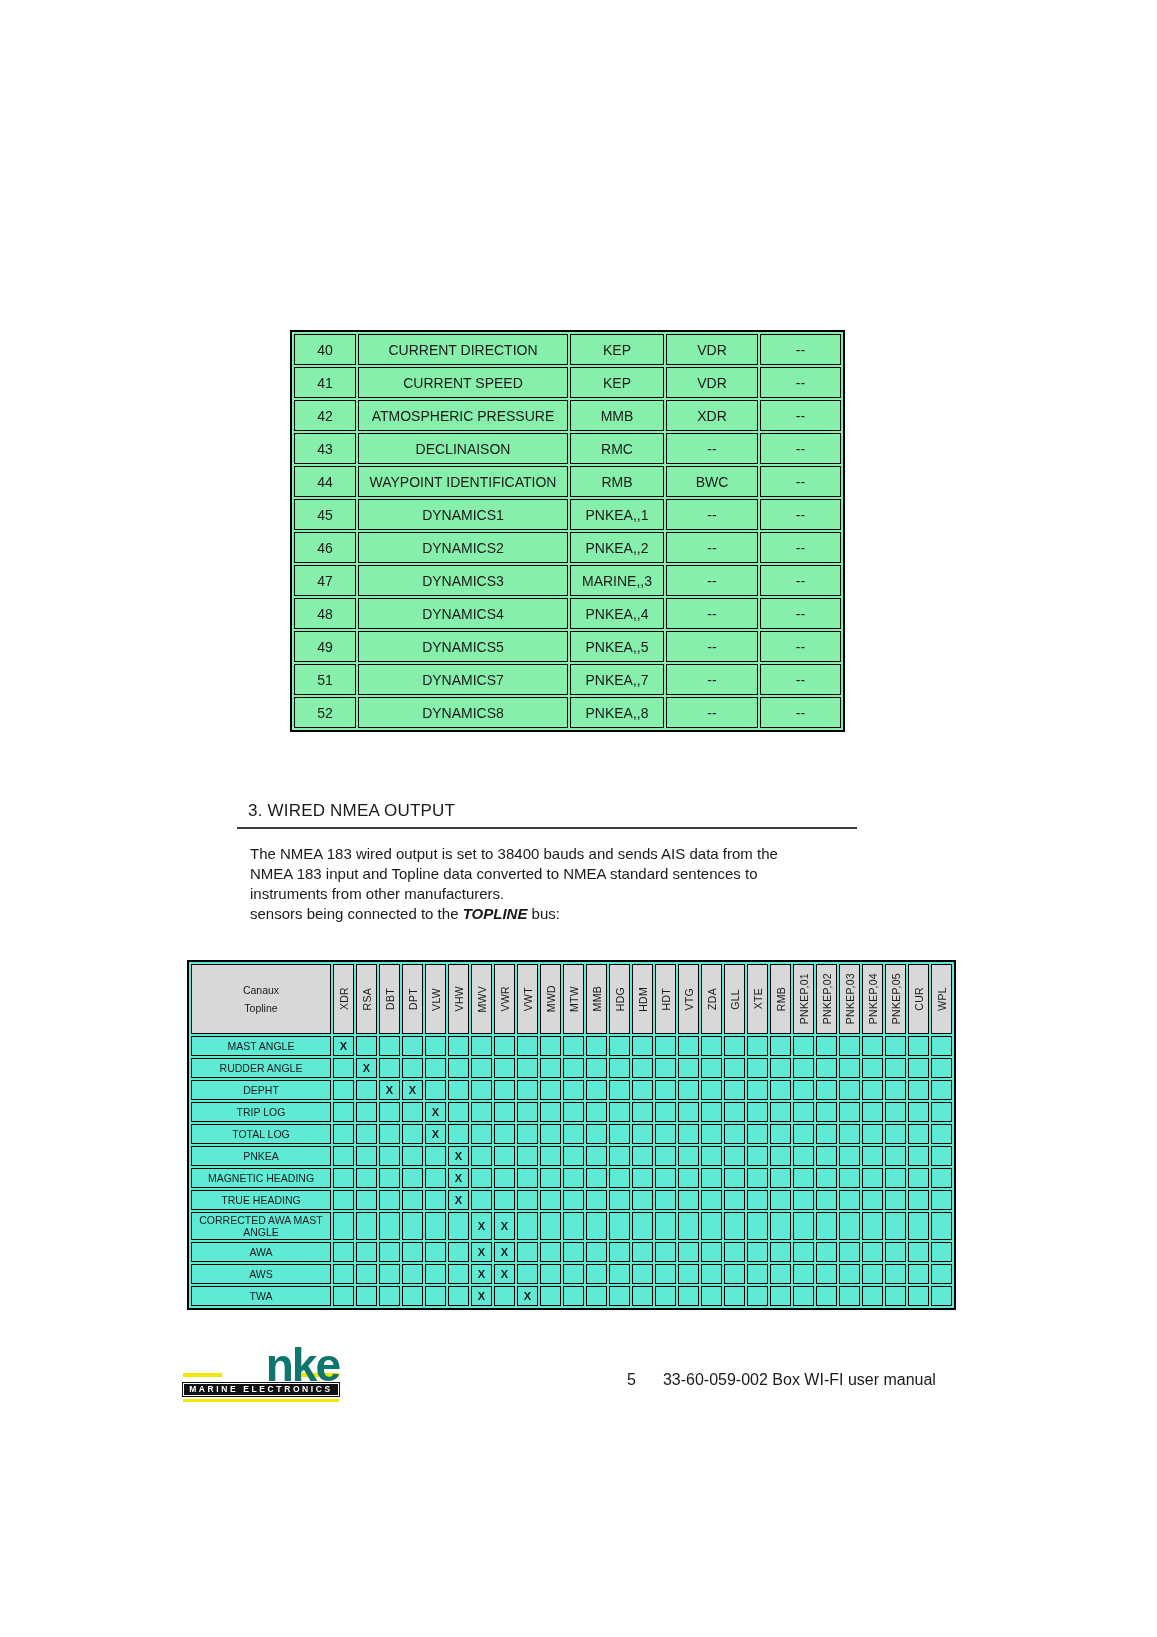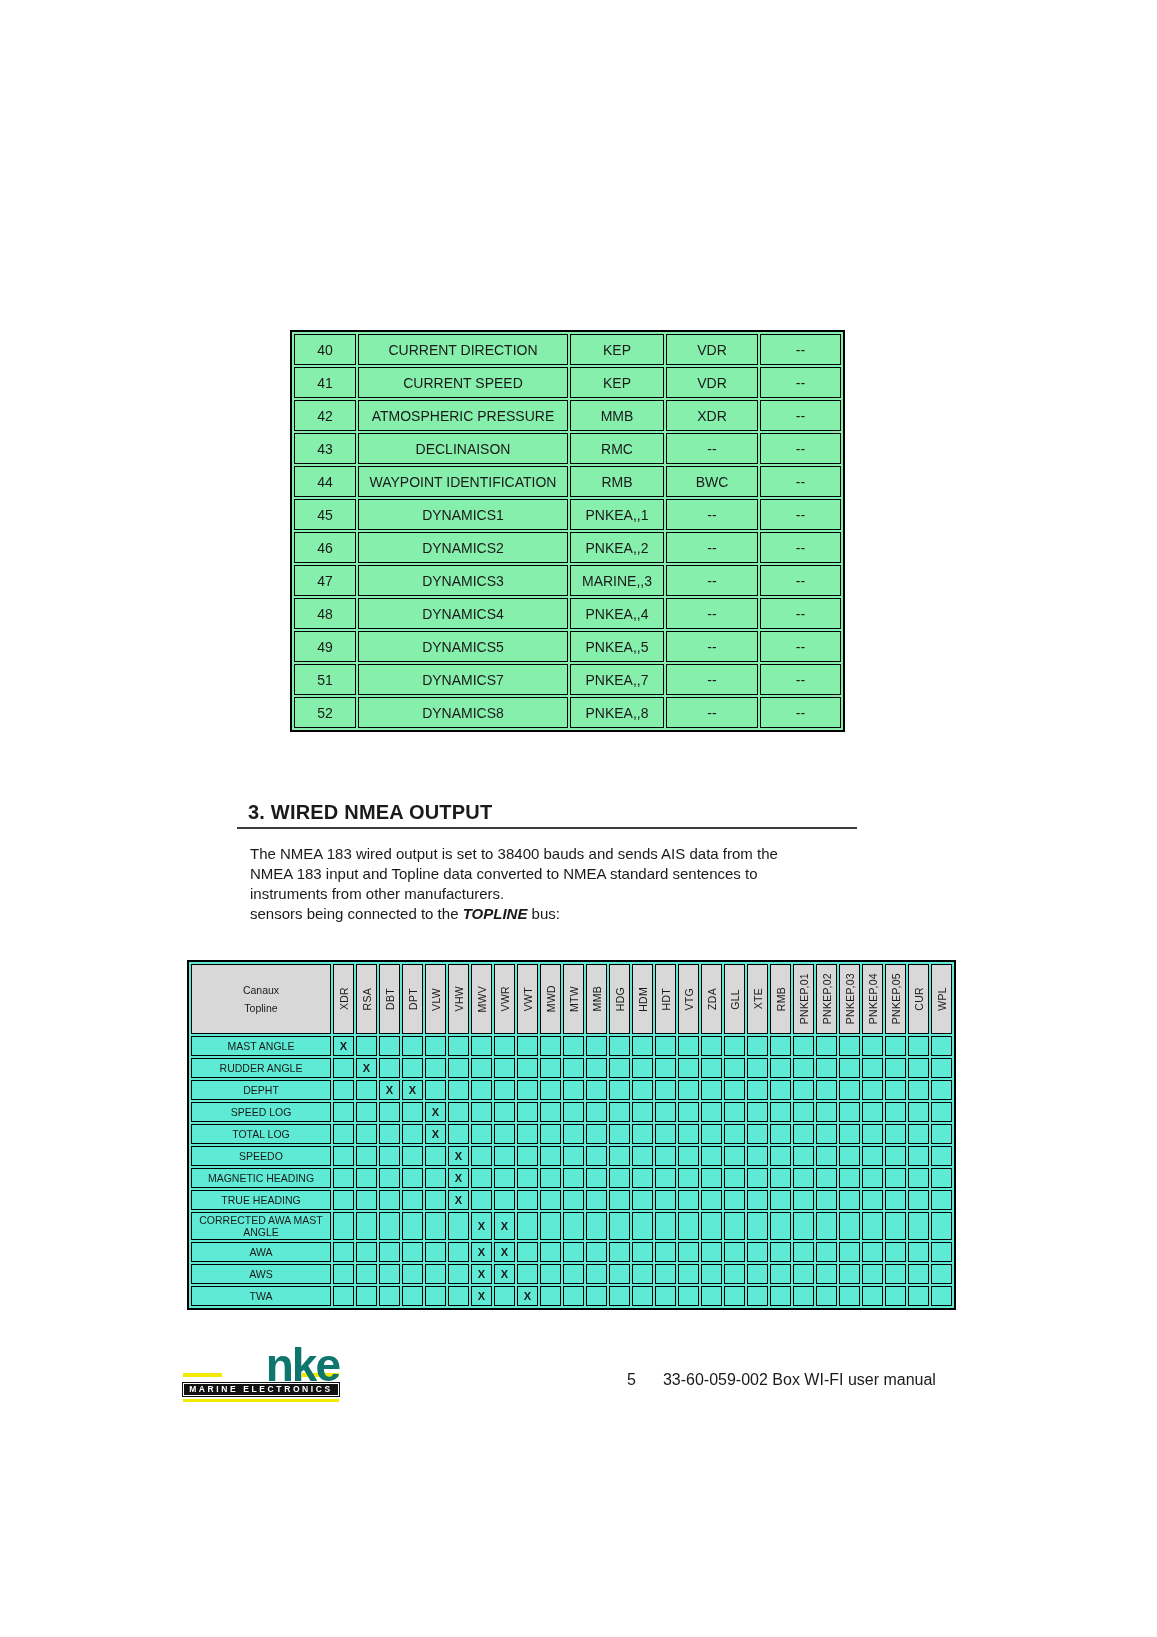--- a/index.html
+++ b/index.html
@@ -18,21 +18,21 @@
   }
   table.sentence-table td {
     box-sizing:border-box; border:1px solid #000;
     height:31px; text-align:center; vertical-align:middle;
     font-size:14px; white-space:nowrap; overflow:hidden;
   }
 
   
   .section-heading {
     position:absolute; left:248px; top:801px;
-    font-size:20px; font-weight:bold; letter-spacing:0.2px; white-space:nowrap;
+    font-size:17px; font-weight:normal; letter-spacing:0.2px; white-space:nowrap;
   }
   .heading-rule {
     position:absolute; left:237px; top:827px; width:620px; height:0;
     border-top:2px solid #3d3d3d;
   }
 
   
   .body-text {
     position:absolute; left:250px; top:844px;
     font-size:15px; line-height:20px; white-space:nowrap;
@@ -409,21 +409,21 @@
           <td class="m-cell"></td>
           <td class="m-cell"></td>
           <td class="m-cell"></td>
           <td class="m-cell"></td>
           <td class="m-cell"></td>
           <td class="m-cell"></td>
           <td class="m-cell"></td>
           <td class="m-cell"></td>
         </tr>
         <tr>
-          <td class="m-label">SPEED LOG</td>
+          <td class="m-label">TRIP LOG</td>
           <td class="m-cell"></td>
           <td class="m-cell"></td>
           <td class="m-cell"></td>
           <td class="m-cell"></td>
           <td class="m-cell">X</td>
           <td class="m-cell"></td>
           <td class="m-cell"></td>
           <td class="m-cell"></td>
           <td class="m-cell"></td>
           <td class="m-cell"></td>
@@ -469,21 +469,21 @@
           <td class="m-cell"></td>
           <td class="m-cell"></td>
           <td class="m-cell"></td>
           <td class="m-cell"></td>
           <td class="m-cell"></td>
           <td class="m-cell"></td>
           <td class="m-cell"></td>
           <td class="m-cell"></td>
         </tr>
         <tr>
-          <td class="m-label">SPEEDO</td>
+          <td class="m-label">PNKEA</td>
           <td class="m-cell"></td>
           <td class="m-cell"></td>
           <td class="m-cell"></td>
           <td class="m-cell"></td>
           <td class="m-cell"></td>
           <td class="m-cell">X</td>
           <td class="m-cell"></td>
           <td class="m-cell"></td>
           <td class="m-cell"></td>
           <td class="m-cell"></td>

